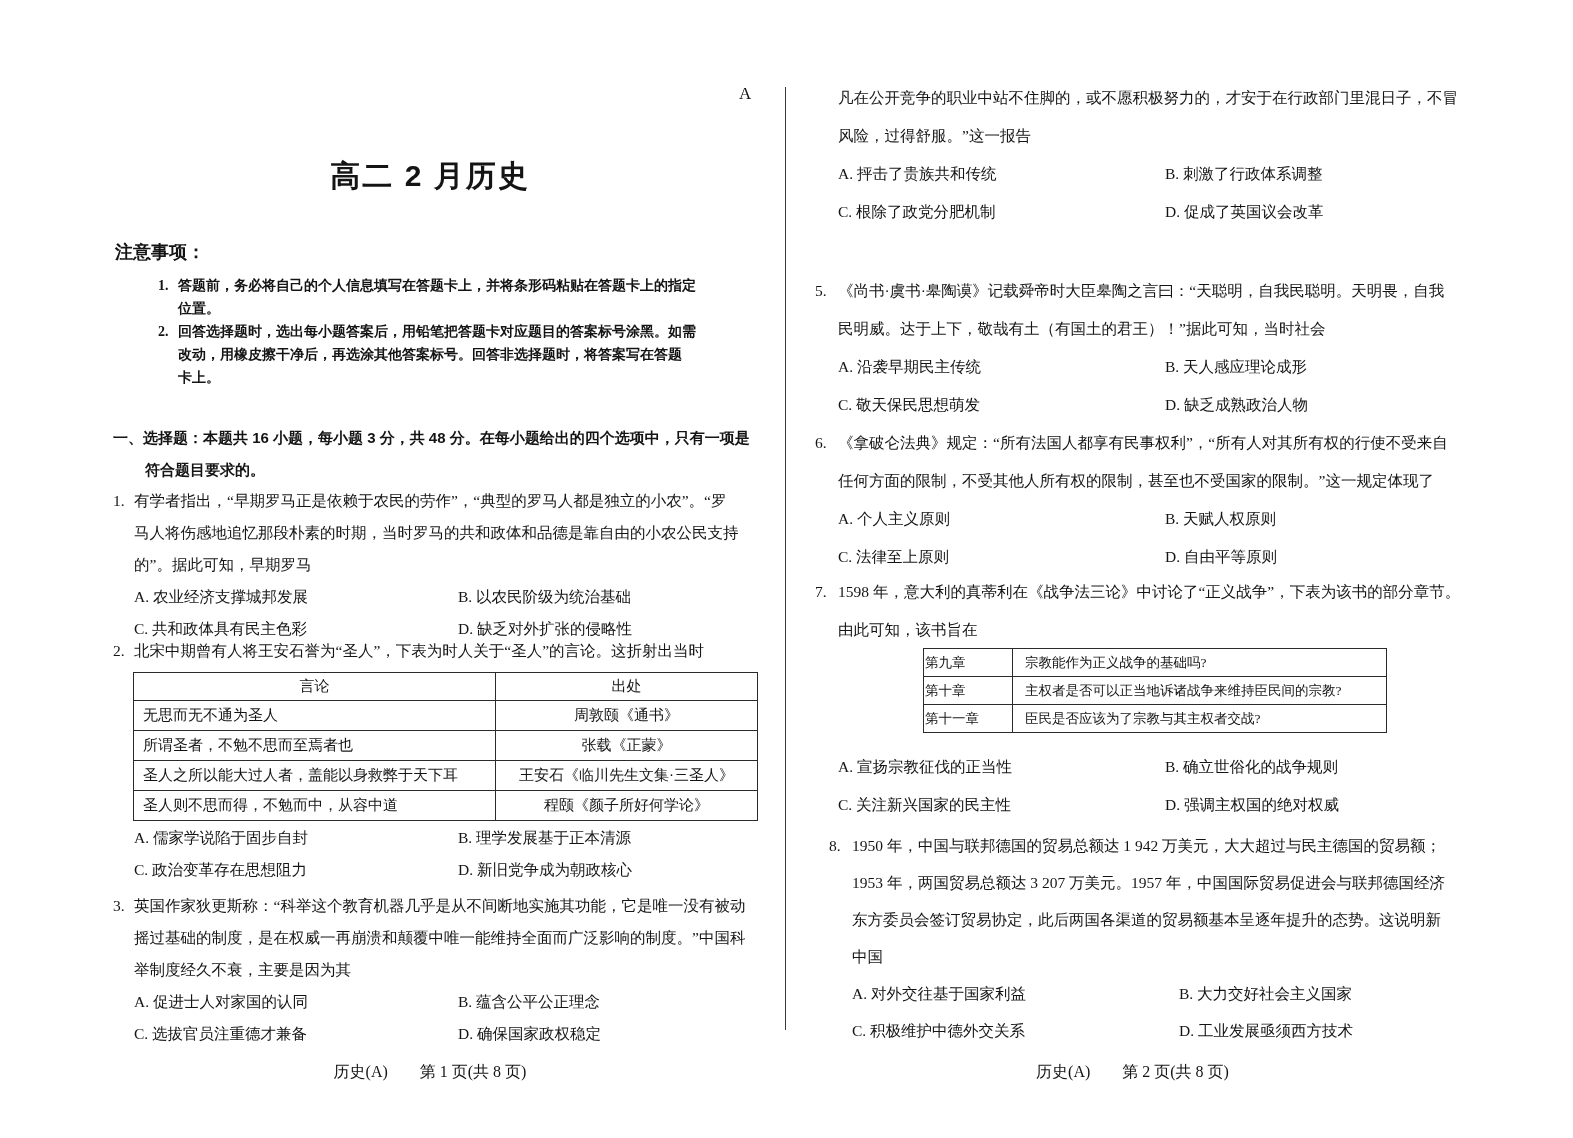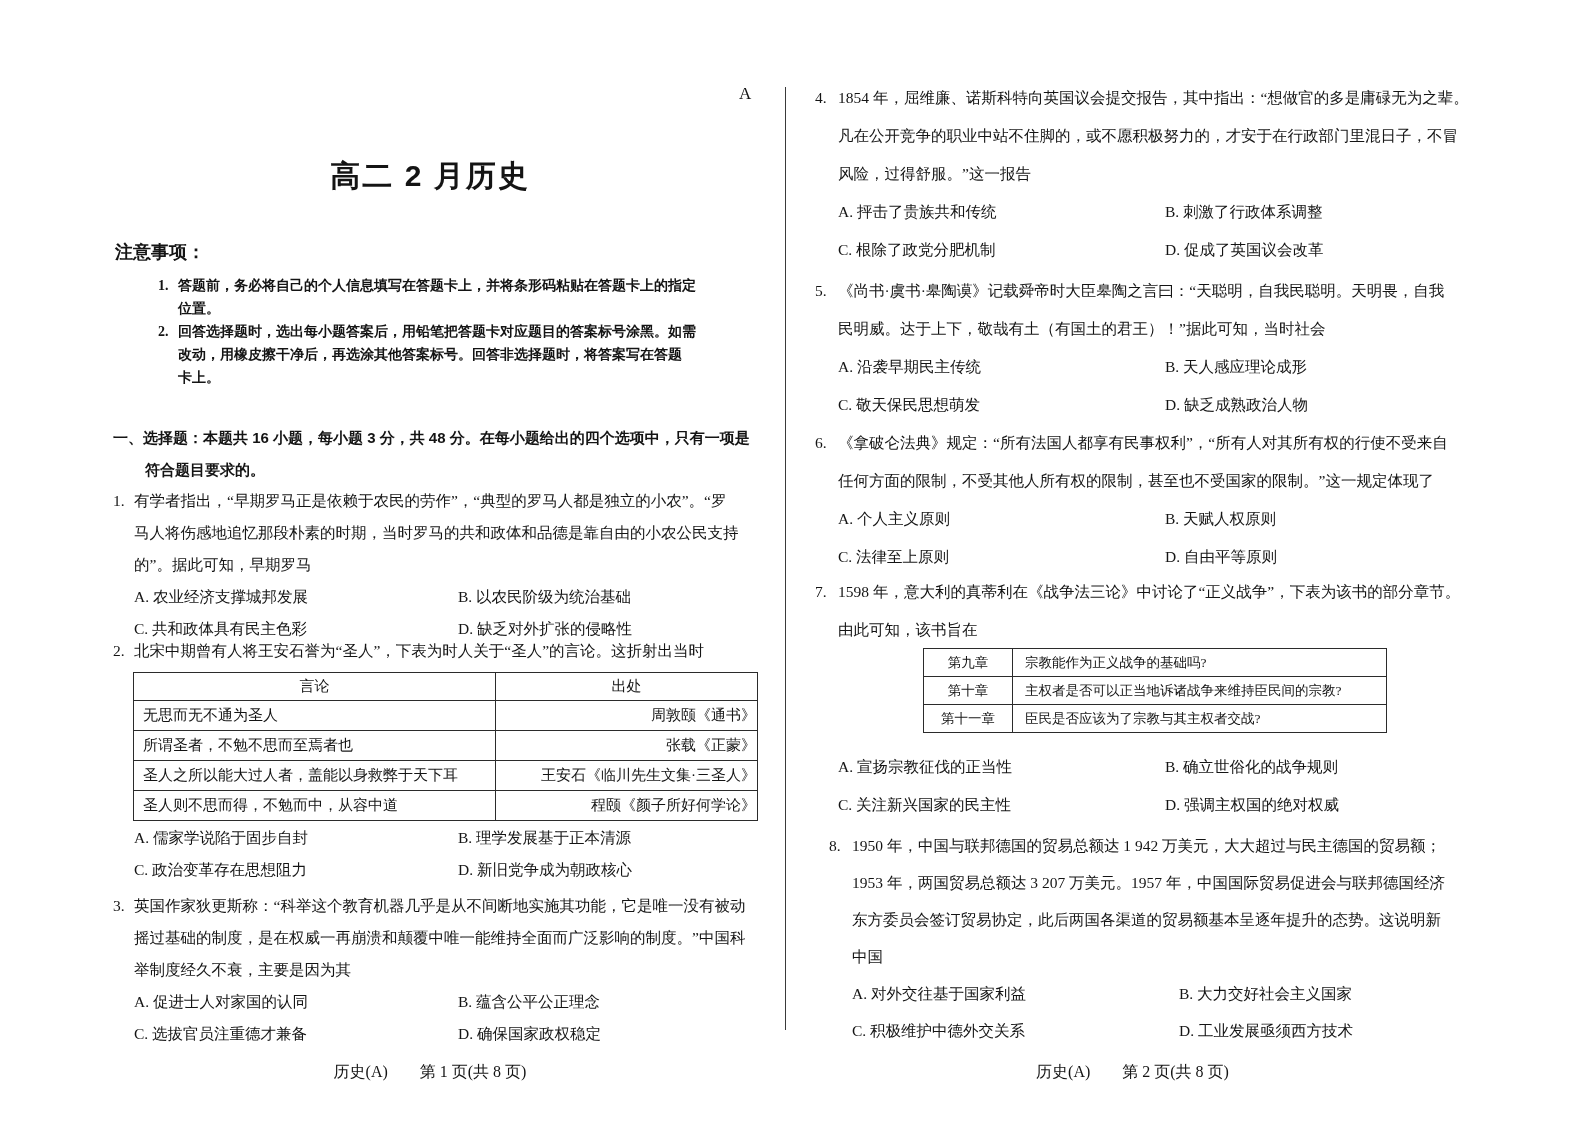--- a/index.html
+++ b/index.html
@@ -38,25 +38,25 @@
   .qr .qnum{width:23px;}
   .qr .optrow{line-height:38px;padding-left:23px;}
   .qr .optB{left:350px;}
   .q8 .qline,.q8 .optrow{line-height:37px;margin-left:14px;}
 
   .tbl{position:absolute;border-collapse:collapse;color:#141414;}
   .tbl td{border:1px solid #2b2b2b;white-space:nowrap;}
   .t2{left:133px;top:672px;font-size:15px;}
   .t2 td{height:27px;}
   .t2 .c1{width:352px;padding:0 0 0 9px;}
-  .t2 .c2{width:259px;text-align:right;}
+  .t2 .c2{width:259px;text-align:center;}
   .t2 .hd{text-align:center;padding:0;}
   .t7{left:923px;top:648px;font-size:13.5px;}
   .t7 td{height:25px;}
-  .t7 .c1{width:86px;text-align:center;}
+  .t7 .c1{width:86px;}
   .t7 .c2{width:361px;padding:0 0 0 12px;}
 
   .footer{top:1054px;text-align:center;font-size:16px;margin-top:8px;}
   .footer.fl{left:113px;width:634px;}
   .footer.fr{left:815px;width:635px;}
 </style>
 </head>
 <body>
 
 <div>
@@ -129,21 +129,20 @@
       <div class="optrow"><span>A. 促进士人对家国的认同</span><span class="optB">B. 蕴含公平公正理念</span></div>
       <div class="optrow"><span>C. 选拔官员注重德才兼备</span><span class="optB">D. 确保国家政权稳定</span></div>
     </div>
 
     <div class="blk footer fl serif">历史(A)　　第 1 页(共 8 页)</div>
   </section>
 
   <section>
 
     <div class="blk q qr" style="left:815px;top:79px;width:635px;">
-      <div class="qline first"><span class="qnum">4.</span><span>1854 年，屈维廉、诺斯科特向英国议会提交报告，其中指出：“想做官的多是庸碌无为之辈。</span></div>
       <div class="qline">凡在公开竞争的职业中站不住脚的，或不愿积极努力的，才安于在行政部门里混日子，不冒</div>
       <div class="qline">风险，过得舒服。”这一报告</div>
       <div class="optrow"><span>A. 抨击了贵族共和传统</span><span class="optB">B. 刺激了行政体系调整</span></div>
       <div class="optrow"><span>C. 根除了政党分肥机制</span><span class="optB">D. 促成了英国议会改革</span></div>
     </div>
 
     <div class="blk q qr" style="left:815px;top:272px;width:635px;">
       <div class="qline first"><span class="qnum">5.</span><span>《尚书·虞书·皋陶谟》记载舜帝时大臣皋陶之言曰：“天聪明，自我民聪明。天明畏，自我</span></div>
       <div class="qline">民明威。达于上下，敬哉有土（有国土的君王）！”据此可知，当时社会</div>
       <div class="optrow"><span>A. 沿袭早期民主传统</span><span class="optB">B. 天人感应理论成形</span></div>

